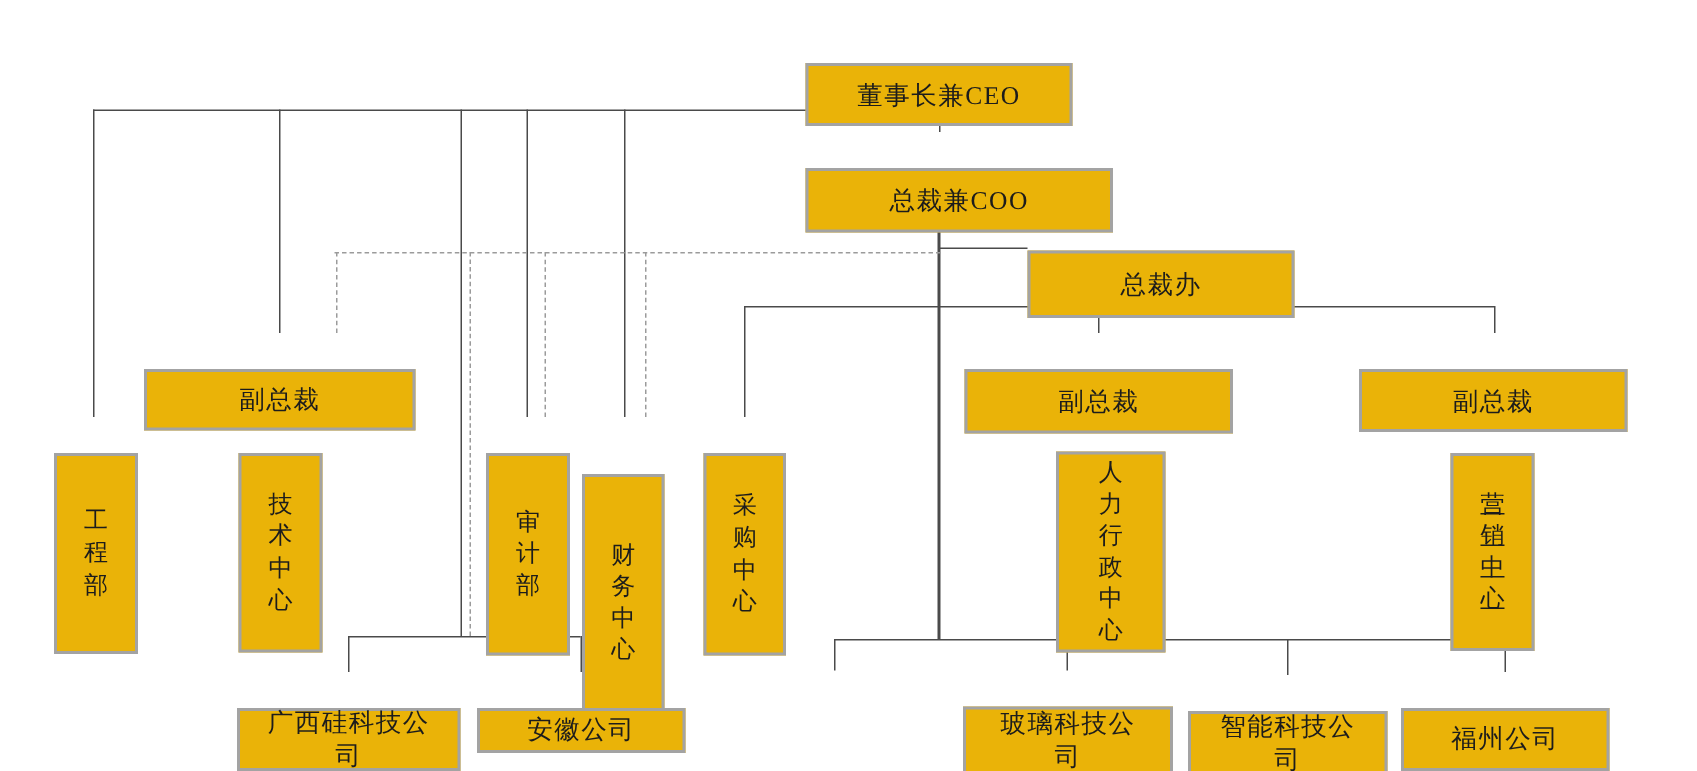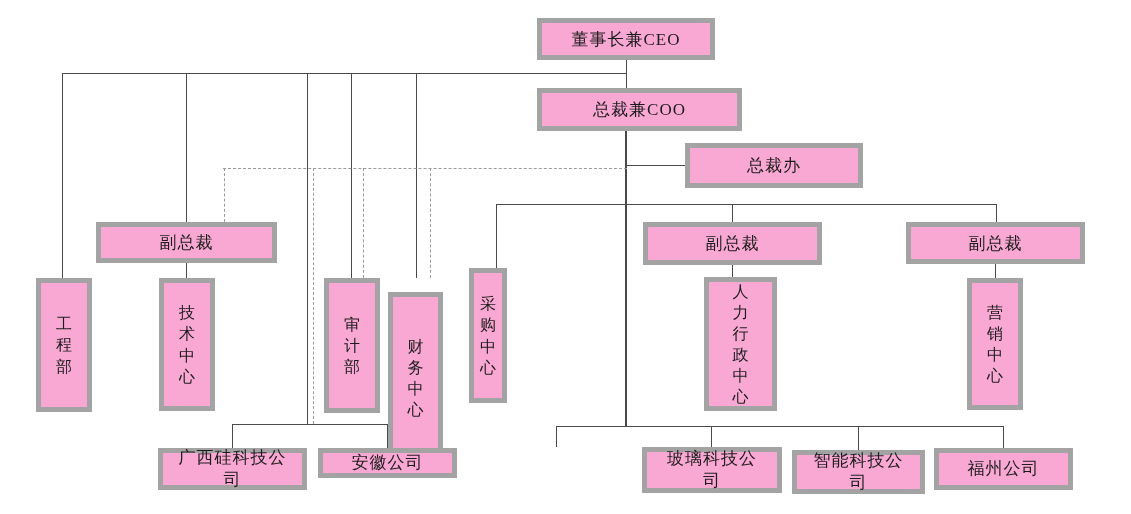--- a/index.html
+++ b/index.html
@@ -13,23 +13,24 @@
   }
   
   .hl{position:absolute;height:0;border-top:1px solid #4a4a4a;}
   .vl{position:absolute;width:0;border-left:1px solid #4a4a4a;}
   .vl.thick{border-left-width:2px;}
   .hl.dashed{border-top:1px dashed #9b9b9b;}
   .vl.dashed{border-left:1px dashed #9b9b9b;}
   
   .box{
     position:absolute;box-sizing:border-box;
-    background:#f9a8d4;border:5px solid #a3a3a3;
+    background:#eab308;border:2px solid #a3a3a3;
     display:flex;align-items:center;justify-content:center;
     text-align:center;
+    margin-top:24px;
   }
   .h-box{font-size:17px;letter-spacing:1px;}
   .dept .label{
     display:block;width:1.15em;
     font-size:16px;line-height:1.32;
     word-break:break-all;text-align:center;letter-spacing:0;
   }
   .company{
     font-size:17px;line-height:1.3;
     white-space:pre-line;letter-spacing:1px;padding:0 4px;
@@ -96,27 +97,27 @@
   </div>
   <div class="box dept" style="left:159px;top:278px;width:56px;height:133px;">
     <span class="label">技术中心</span>
   </div>
   <div class="box dept" style="left:324px;top:278px;width:56px;height:135px;">
     <span class="label">审计部</span>
   </div>
   <div class="box dept" style="left:388px;top:292px;width:55px;height:172px;">
     <span class="label">财务中心</span>
   </div>
-  <div class="box dept" style="left:469px;top:268px;width:38px;height:135px;">
+  <div class="box dept" style="left:469px;top:278px;width:55px;height:135px;">
     <span class="label">采购中心</span>
   </div>
   <div class="box dept" style="left:704px;top:277px;width:73px;height:134px;">
     <span class="label">人力行政中心</span>
   </div>
-  <div class="box dept" style="left:967px;top:278px;width:56px;height:132px;">
+  <div class="box dept" style="left:967px;top:278px;width:56px;height:132px;text-decoration:underline;">
     <span class="label">营销中心</span>
   </div>
 
   <div class="box company" style="left:158px;top:448px;width:149px;height:42px;">
     <span class="label">广西硅科技公
 司</span>
   </div>
   <div class="box company" style="left:318px;top:448px;width:139px;height:30px;align-items:center;">
     <span class="label">安徽公司</span>
   </div>

